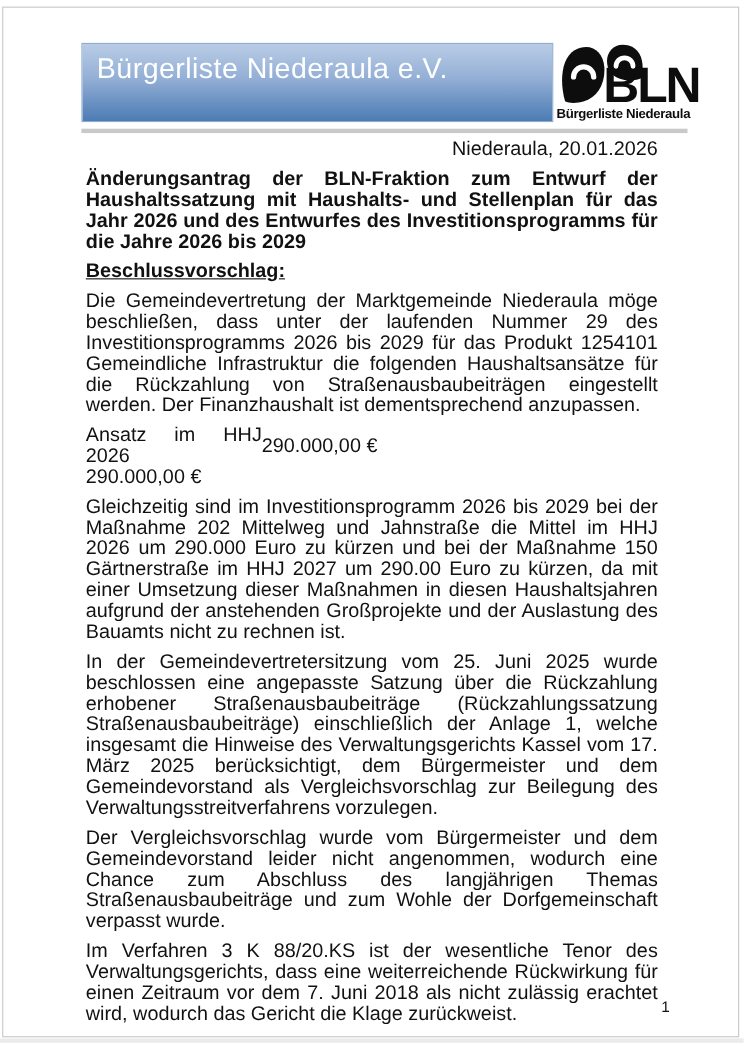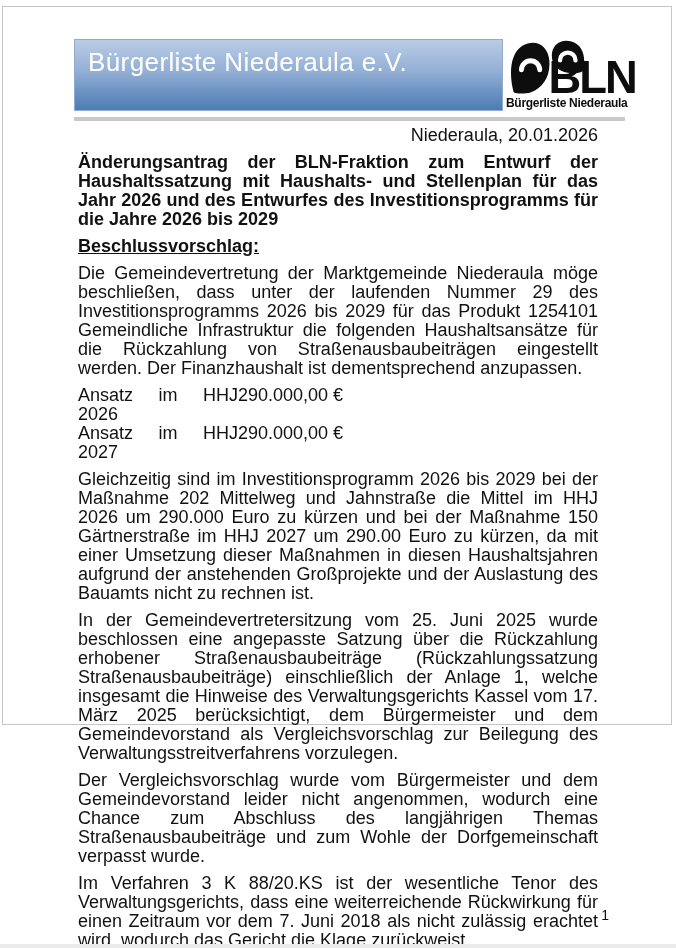--- a/index.html
+++ b/index.html
@@ -10,21 +10,21 @@
     --logo-ink:#0d0d0d;
     --text:#111111;
   }
   html,body{margin:0;padding:0;}
   body{
     width:676px;height:948px;background:#ffffff;position:relative;overflow:hidden;
     font-family:"Liberation Sans","DejaVu Sans",sans-serif;color:var(--text);
     -webkit-font-smoothing:antialiased;
   }
   .page{
-    position:absolute;left:2px;top:6px;width:670px;height:719px;
+    position:absolute;left:2px;top:6px;width:670px;height:937px;
     border:1px solid #c6c6c6;background:#ffffff;box-sizing:border-box;
   }
   .page-bottom-edge{
     position:absolute;left:0;bottom:0;width:676px;height:4px;background:#ebebeb;
   }
   
   .header{display:flex;margin:32px 0 0 71px;height:72px;}
   .banner{
     width:429px;height:72px;box-sizing:border-box;flex:none;
     border:1px solid var(--banner-border);
@@ -39,21 +39,21 @@
     line-height:13px;margin-top:1px;white-space:nowrap;
   }
   .header-rule{margin:6px 0 0 71px;width:551px;height:4px;background:var(--header-rule);}
   
   .date-line{margin:5px 73px 0 0;text-align:right;font-size:18px;line-height:19px;}
   .doc-body{margin:8px 73px 0 75px;font-size:18px;line-height:19px;text-align:justify;}
   .doc-body p{margin:0 0 8px 0;}
   .bold{font-weight:bold;}
   .heading-underline{font-weight:bold;text-decoration:underline;}
   .budget{margin:0 0 8px 0;}
-  .budget-row{display:flex;line-height:19px;}
+  .budget-row{display:flex;line-height:19px;align-items:center;}
   .budget-label{width:160px;flex:none;}
   .page-number{position:absolute;right:62px;top:899px;font-size:14px;line-height:19px;}
 </style>
 </head>
 <body>
 
 <div class="page">
 
   <div class="header">
     <div class="banner">
@@ -86,21 +86,20 @@
     <p><span class="heading-underline">Beschlussvorschlag:</span></p>
 
     <p>Die Gemeindevertretung der Marktgemeinde Niederaula möge beschließen, dass unter der laufenden Nummer 29 des Investitionsprogramms 2026 bis 2029 für das Produkt 1254101 Gemeindliche Infrastruktur die folgenden Haushaltsansätze für die Rückzahlung von Straßenausbaubeiträgen eingestellt werden. Der Finanzhaushalt ist dementsprechend anzupassen.</p>
 
     <div class="budget">
       <div class="budget-row">
         <span class="budget-label">Ansatz im HHJ 2026</span>
         <span class="budget-value">290.000,00 €</span>
       </div>
       <div class="budget-row">
-        <span class="budget-label">Ansatz im HHJ 2027</span>
         <span class="budget-value">290.000,00 €</span>
       </div>
     </div>
 
     <p>Gleichzeitig sind im Investitionsprogramm 2026 bis 2029 bei der Maßnahme 202 Mittelweg und Jahnstraße die Mittel im HHJ 2026 um 290.000 Euro zu kürzen und bei der Maßnahme 150 Gärtnerstraße im HHJ 2027 um 290.00 Euro zu kürzen, da mit einer Umsetzung dieser Maßnahmen in diesen Haushaltsjahren aufgrund der anstehenden Großprojekte und der Auslastung des Bauamts nicht zu rechnen ist.</p>
 
 
     <p>In der Gemeindevertretersitzung vom 25. Juni 2025 wurde beschlossen eine angepasste Satzung über die Rückzahlung erhobener Straßenausbaubeiträge (Rückzahlungssatzung Straßenausbaubeiträge) einschließlich der Anlage 1, welche insgesamt die Hinweise des Verwaltungsgerichts Kassel vom 17. März 2025 berücksichtigt, dem Bürgermeister und dem Gemeindevorstand als Vergleichsvorschlag zur Beilegung des Verwaltungsstreitverfahrens vorzulegen.</p>
 
     <p>Der Vergleichsvorschlag wurde vom Bürgermeister und dem Gemeindevorstand leider nicht angenommen, wodurch eine Chance zum Abschluss des langjährigen Themas Straßenausbaubeiträge und zum Wohle der Dorfgemeinschaft verpasst wurde.</p>

